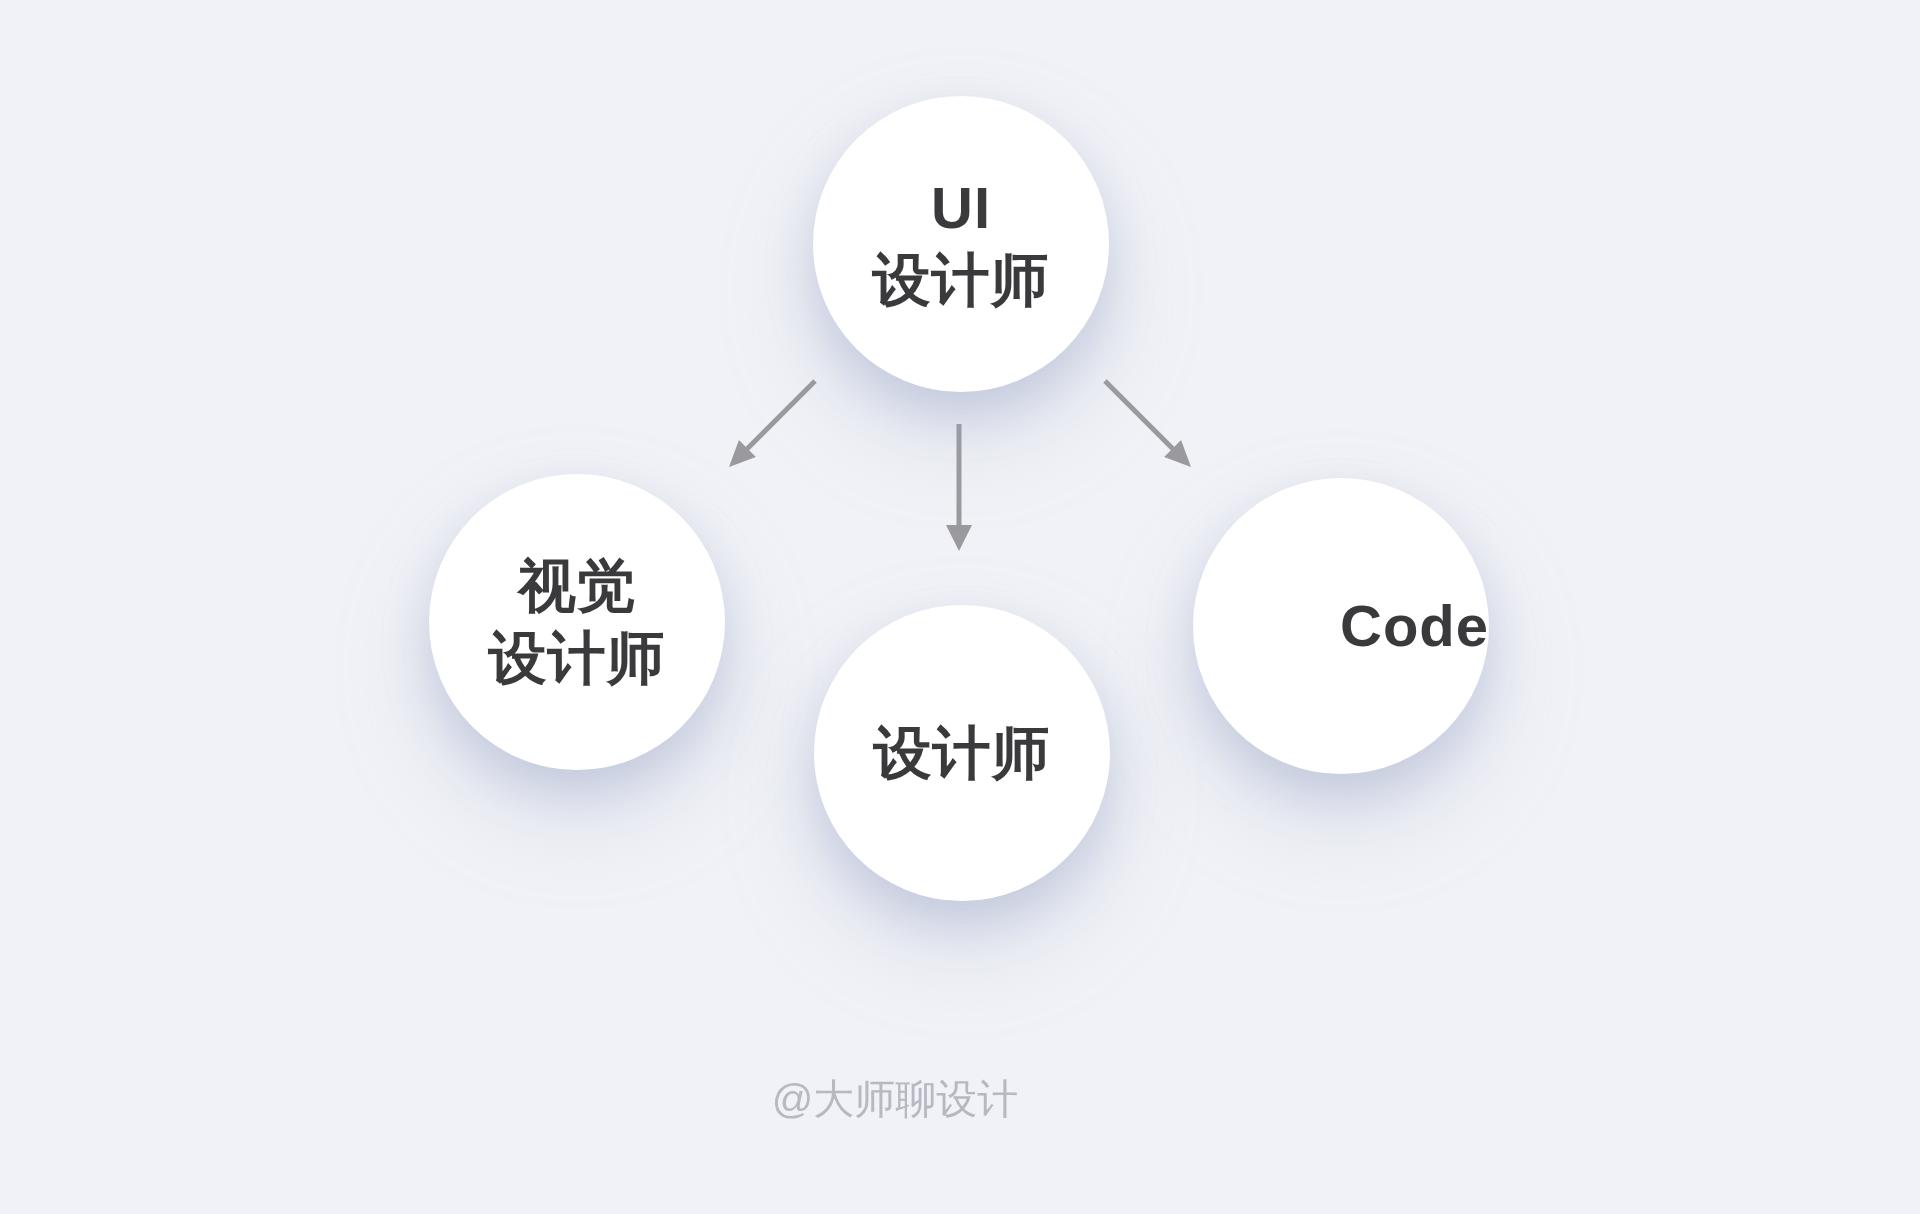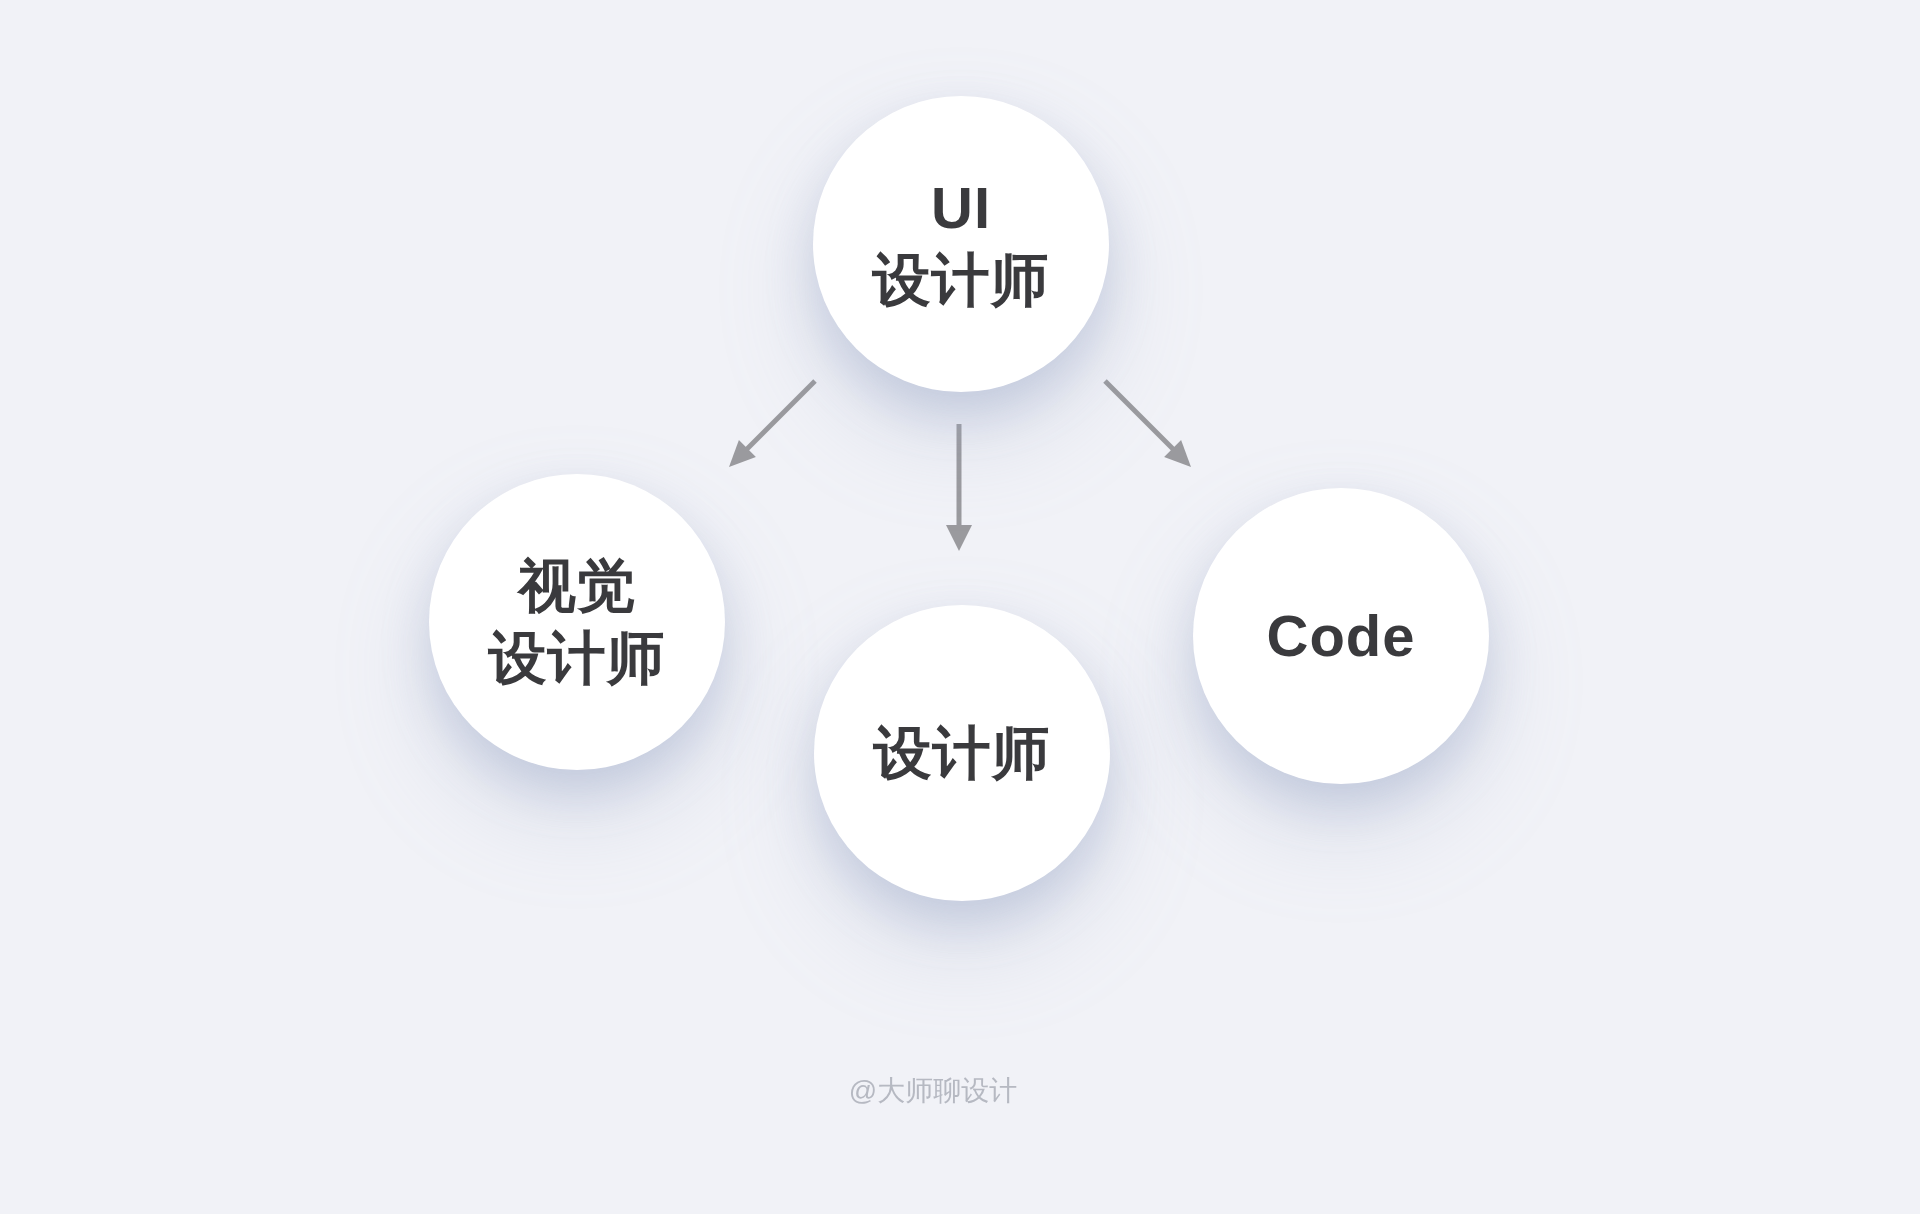--- a/index.html
+++ b/index.html
@@ -52,35 +52,35 @@
     font-weight:700;
     line-height:1.24;
     color:var(--node-text);
     text-align:center;
     letter-spacing:1px;
     white-space:nowrap;
   }
   .node-root{left:813px;top:96px;}
   .node-visual{left:429px;top:474px;}
   .node-interaction{left:814px;top:605px;}
-  .node-code{left:1193px;top:488px;}
+  .node-code{left:1193px;top:478px;justify-content:flex-end;}
   .caption{
     position:absolute;
     left:943px;top:994px;
     transform:translateX(-50%);
     font-size:42px;
     font-weight:400;
     color:var(--caption-text);
     white-space:nowrap;
   }
   .watermark{
     position:absolute;
-    left:933px;top:1072px;
+    left:895px;top:1072px;
     transform:translateX(-50%);
-    font-size:28px;
+    font-size:41px;
     font-weight:400;
     color:var(--watermark-text);
     white-space:nowrap;
   }
 </style>
 </head>
 <body>
 
 <div class="stage">
 

